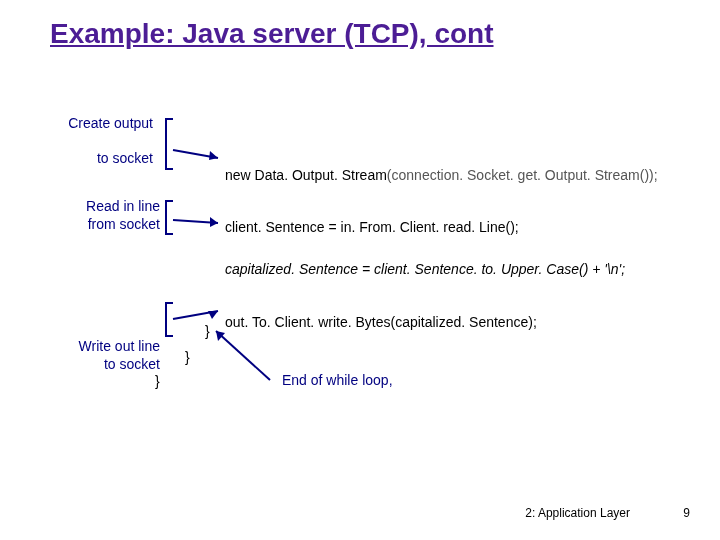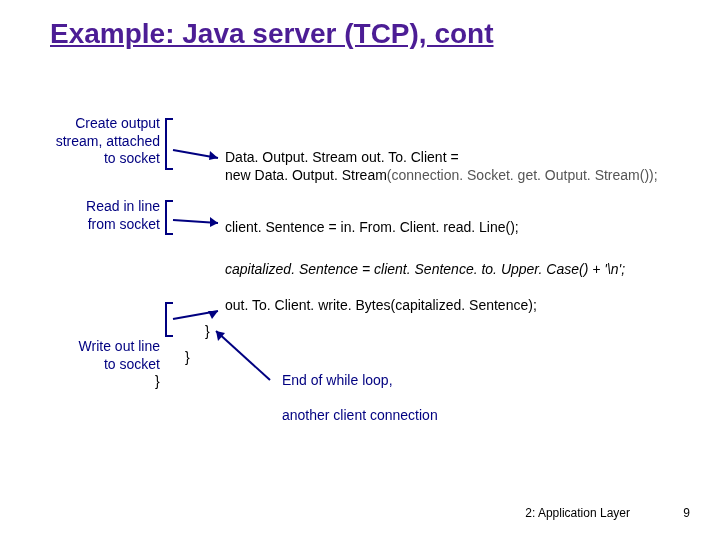--- a/index.html
+++ b/index.html
@@ -58,29 +58,29 @@
     color: #000080;
     line-height: 1.25;
   }
   svg.arrow { position: absolute; overflow: visible; }
 </style>
 </head>
 <body>
 
 <div class="title">Example: Java server (TCP), cont</div>
 
-<div class="note" style="left:30px; top:115px; width:130px;">
+<div class="note" style="left:23px; top:115px; width:130px;">
   <span>Create output</span><br>
-  <span>stream, attached</span><br>
+  <br>
   <span>to socket</span>
 </div>
 <div class="br" style="left:165px; top:118px; width:8px; height:52px;"></div>
 
 <div class="code" style="left:225px; top:148px;">
-  <span>Data. Output. Stream  out. To. Client = </span><br>
+  <br>
   <span> new Data. Output. Stream</span><span class="dim">(connection. Socket. get. Output. Stream());</span>
 </div>
 
 <svg class="arrow" style="left:173px; top:140px;" width="55" height="20">
   <line x1="0" y1="10" x2="45" y2="18" stroke="#000080" stroke-width="2"></line>
   <polygon points="45,18 37,11 36,20" fill="#000080"></polygon>
 </svg>
 
 <div class="note" style="left:50px; top:198px; width:110px;">
   <span>Read in  line</span><br>
@@ -100,37 +100,36 @@
 <div class="code" style="left:225px; top:260px;font-style:italic;">
   <span>capitalized. Sentence = client. Sentence. to. Upper. Case() + '\n';</span>
 </div>
 
 <div class="note" style="left:50px; top:300px; width:110px;margin-top:38px;">
   <span>Write out line</span><br>
   <span>to socket</span>
 </div>
 <div class="br" style="left:165px; top:302px; width:8px; height:35px;"></div>
 
-<div class="code" style="left:225px; top:296px;">
+<div class="code" style="left:225px; top:313px;">
   <span>out. To. Client. write. Bytes(capitalized. Sentence);</span>
 </div>
 
 <svg class="arrow" style="left:173px; top:311px;" width="55" height="16">
   <line x1="0" y1="8" x2="45" y2="0" stroke="#000080" stroke-width="2"></line>
   <polygon points="45,0 35,0 39,8" fill="#000080"></polygon>
 </svg>
 
 <div class="code" style="left:205px; top:322px;">}</div>
 <div class="code" style="left:185px; top:348px;">}</div>
 <div class="code" style="left:155px; top:372px;">}</div>
 
 <svg class="arrow" style="left:210px; top:325px;" width="70" height="60">
   <line x1="60" y1="55" x2="6" y2="6" stroke="#000080" stroke-width="2"></line>
   <polygon points="6,6 8,16 15,8" fill="#000080"></polygon>
 </svg>
 <div class="end-note" style="left:282px; top:372px;">
   <span>End of while loop,</span><br>
   <br>
-  <span>another client connection</span>
 </div>
 
 <div class="footer-title">2: Application Layer</div>
 <div class="page-num">9</div>
 
 </body></html>

